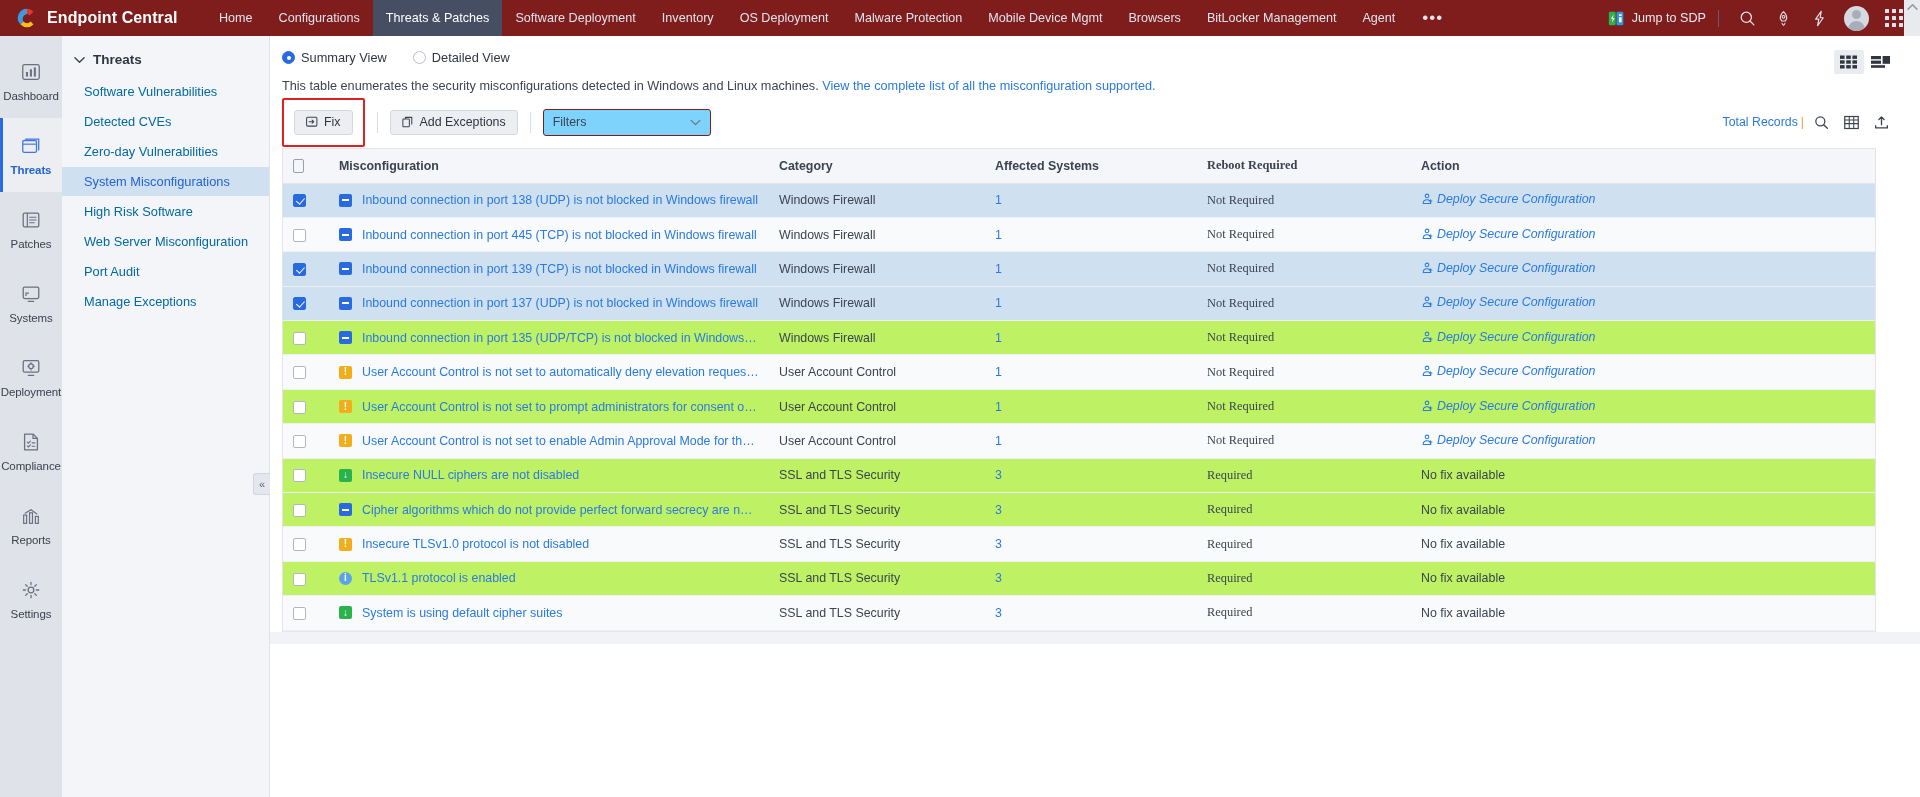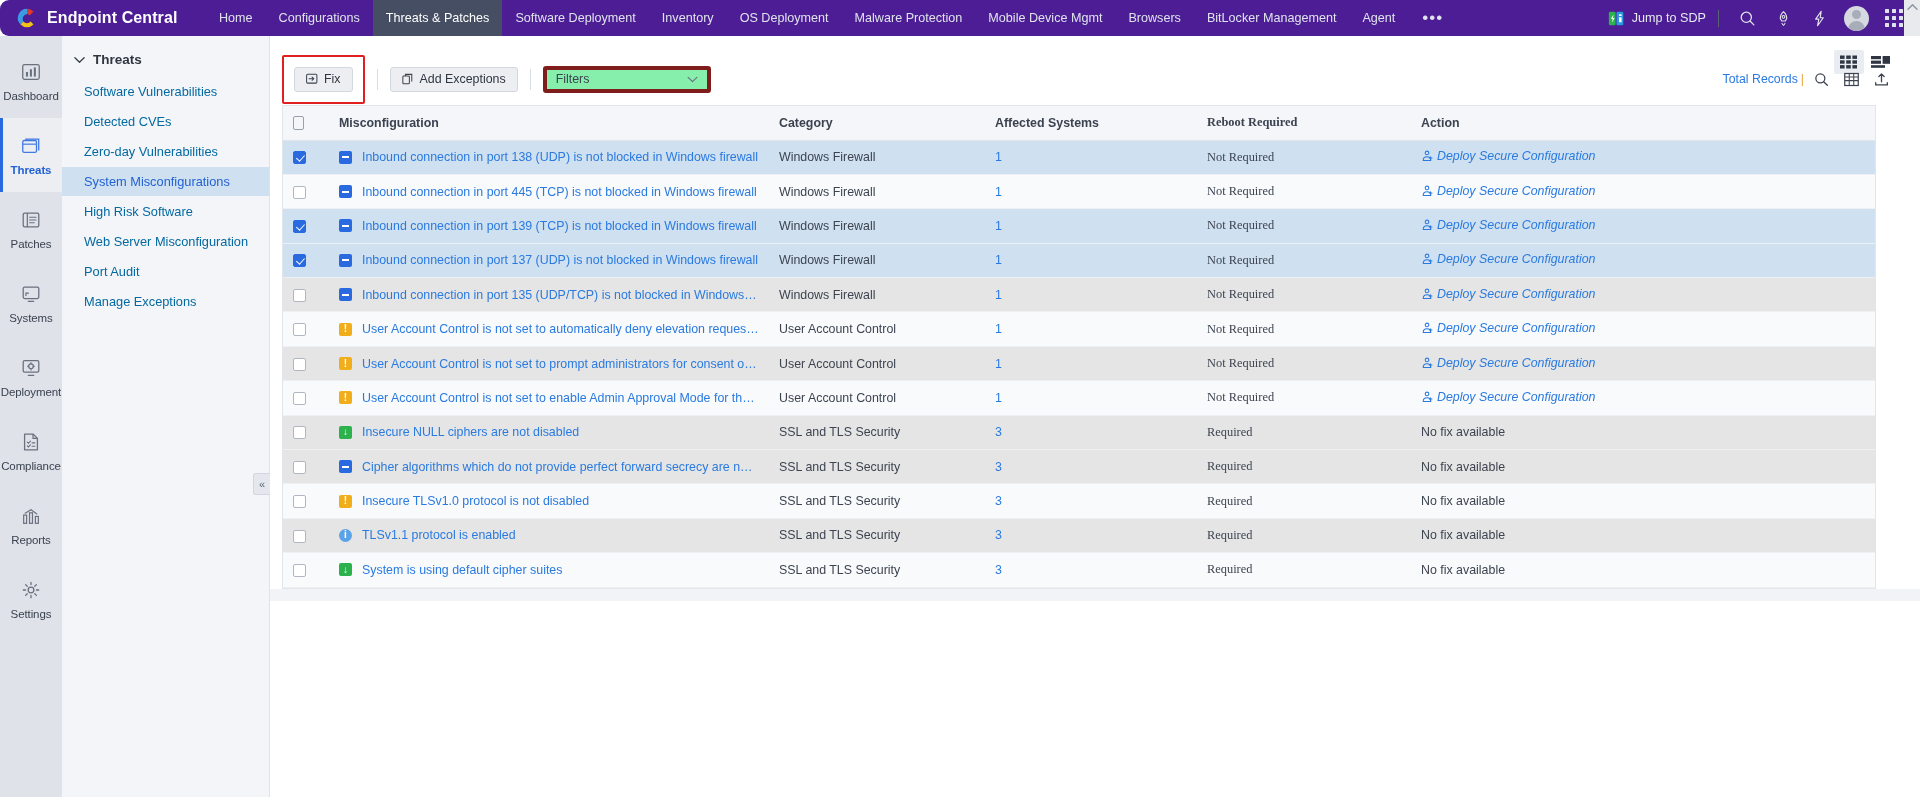--- a/index.html
+++ b/index.html
@@ -6,27 +6,26 @@
   html, body {
     width: 1920px; height: 797px;
     font-family: "Liberation Sans", sans-serif;
     background: #ffffff;
     overflow: hidden;
   }
 
   
   .topbar {
     height: 36px;
-    background: #4c1d95;
+    background: #7f1d1d;
     display: flex;
     align-items: center;
     color: #e8eaf0;
     position: relative;
     z-index: 50;
-    border-radius: 9px;
   }
   .brand {
     display: flex; align-items: center; gap: 9px;
     padding: 0 10px 0 16px;
     min-width: 206px;
   }
   .brand-logo { width: 22px; height: 22px; flex: 0 0 auto; }
   .brand-name {
     font-size: 16px; font-weight: bold; color: #ffffff;
     letter-spacing: .1px; white-space: nowrap;
@@ -169,39 +168,39 @@
     padding: 10px; display: inline-flex;
   }
   .btn {
     height: 25px; display: inline-flex; align-items: center; gap: 6px;
     padding: 0 11px; font-size: 12.4px; color: #2f3642;
     background: #eceef2; border: 1px solid #d3d8e0; border-radius: 3px;
     cursor: pointer; white-space: nowrap;
   }
   .tb-sep { width: 1px; height: 21px; background: #d9dde4; margin: 0 12px; }
   .selectbox {
-    height: 27px; width: 168px; border: 4px solid #7f1d1d; border-radius: 3px;
-    background: #86efac; display: flex; align-items: center;
+    height: 27px; width: 168px; border: 1px solid #7f1d1d; border-radius: 3px;
+    background: #7dd3fc; display: flex; align-items: center;
     padding: 0 9px; font-size: 12.4px; color: #3d4450; cursor: pointer;
   }
   .selectbox .chev { margin-left: auto; color: #6b7382; font-size: 10px; }
 
   .tb-right {
     margin-left: auto; display: flex; align-items: center; gap: 0;
     padding-right: 2px;
   }
   .totrec { font-size: 12.3px; color: #2a7ae0; cursor: pointer; white-space: nowrap; }
   .totrec-bar { color: #e8a33d; margin: 0 2px 0 3px; }
   .tbicon { width: 30px; height: 26px; display: flex; align-items: center; justify-content: center; cursor: pointer; }
 
   
   .tablewrap {
     margin-top: 9px; margin-left: 4px; margin-right: 22px;
     border: 1px solid #e2e5ea; border-top: 1px solid #e2e5ea;
-    background: #e5e5e5;
+    background: #bef264;
   }
   table.grid { width: 100%; border-collapse: collapse; table-layout: fixed; }
   table.grid th {
     background: #f4f6f9; text-align: left; font-size: 12.4px;
     font-weight: bold; color: #3b4250; height: 34px;
     padding: 0 10px; border-bottom: 1px solid #e2e5ea;
     white-space: nowrap;
   }
   table.grid td {
     height: 34.4px; padding: 0 10px; font-size: 12.4px;
@@ -426,21 +425,34 @@
     <div class="subnav-item">High Risk Software</div>
     <div class="subnav-item">Web Server Misconfiguration</div>
     <div class="subnav-item">Port Audit</div>
     <div class="subnav-item">Manage Exceptions</div>
     <div class="collapse-handle">«</div>
   </div>
 
   <div class="main">
     <div class="mainpad">
 
-
+      <div class="viewtoggle">
+        <div class="radio on">
+          <span class="rdot"></span>
+          <span>Summary View</span>
+        </div>
+        <div class="radio">
+          <span class="rdot"></span>
+          <span>Detailed View</span>
+        </div>
+      </div>
+
+      <div class="desc">
+        <span>This table enumerates the security misconfigurations detected in Windows and Linux machines. </span><a>View the complete list of all the misconfiguration supported.</a>
+      </div>
 
       <div class="viewmodes">
         <div class="vm active">
           <svg width="18" height="14" viewBox="0 0 18 14">
             <rect x="0" y="0.5" width="4.6" height="3.4" fill="#2f3642"></rect>
               <rect x="6.2" y="0.5" width="4.6" height="3.4" fill="#2f3642"></rect>
               <rect x="12.4" y="0.5" width="4.6" height="3.4" fill="#2f3642"></rect>
             <rect x="0" y="5.3" width="4.6" height="3.4" fill="#2f3642"></rect>
               <rect x="6.2" y="5.3" width="4.6" height="3.4" fill="#2f3642"></rect>
               <rect x="12.4" y="5.3" width="4.6" height="3.4" fill="#2f3642"></rect>

